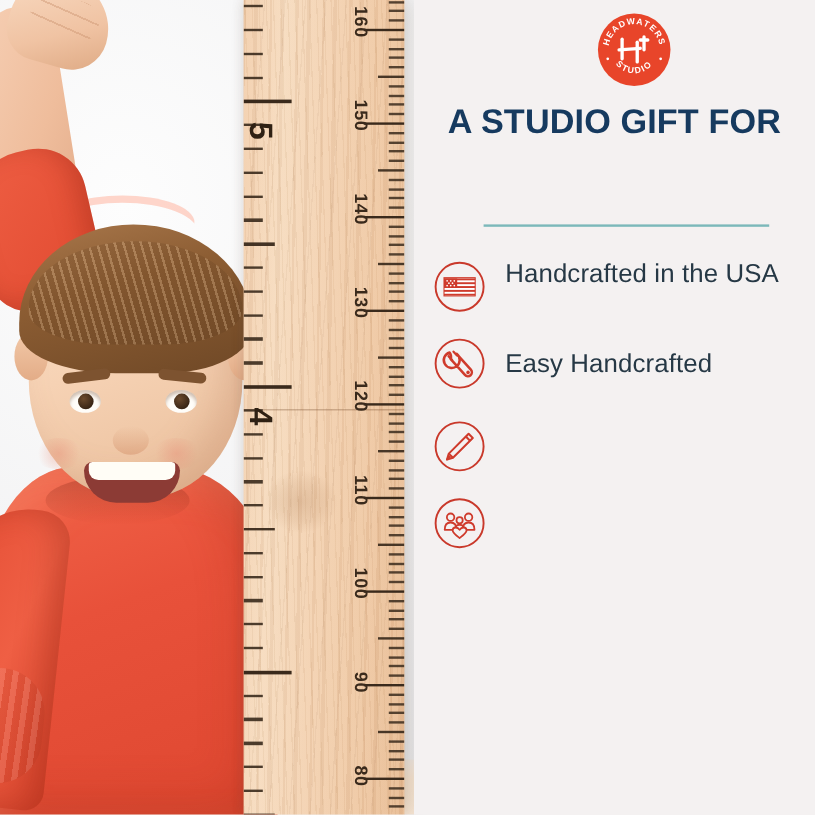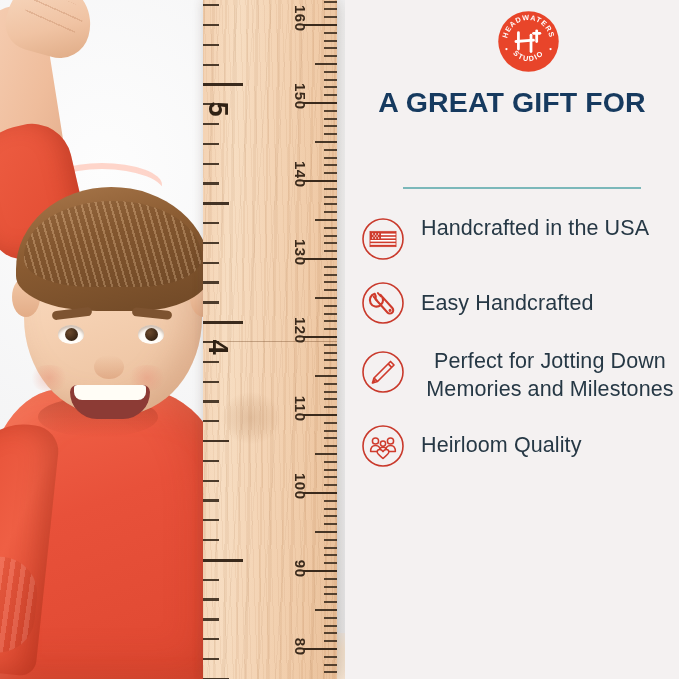--- a/index.html
+++ b/index.html
@@ -239,21 +239,21 @@
     font-size:28.5px; font-weight:700; line-height:1.17;
     letter-spacing:.1px;
     color:#163a5f;
   }
   .divider {
     position:absolute; left:58px; top:187px; width:238px; height:2px;
     background:#65aeb0; opacity:.85;
   }
 
   .features {
-    position:absolute; left:16px; top:214px; width:318px;text-align:center;
+    position:absolute; left:16px; top:214px; width:318px;
   }
   .feature {
     display:flex; align-items:flex-start; gap:16px;
     margin-bottom:17px;
   }
   .feature-icon {
     flex:0 0 auto; width:44px; height:44px; margin-top:3px;
   }
   .feature-icon svg { display:block; width:44px; height:44px; }
   .feature-label {
@@ -466,21 +466,21 @@
           <path d="M 34,36 L 34,62"></path>
           <path d="M 54,40 L 54,66"></path>
           <path d="M 30,50 L 58,48"></path>
           <path d="M 58,37 L 68,37"></path>
           <path d="M 63,33 L 63,50"></path>
         </g>
       </svg>
     </div>
 
     <div class="headline">
-      <span>A GREAT GIFT FOR</span><br>
+      <span>A STUDIO GIFT FOR</span><br>
     </div>
 
     <div class="divider"></div>
 
     <div class="features">
 
       <div class="feature f1">
         <div class="feature-icon">
           <svg viewBox="0 0 44 44" aria-hidden="true">
             <circle cx="22" cy="22" r="20" fill="none" stroke="#c9392b" stroke-width="1.6"></circle>
@@ -531,38 +531,36 @@
           <svg viewBox="0 0 44 44" aria-hidden="true">
             <circle cx="22" cy="22" r="20" fill="none" stroke="#c9392b" stroke-width="1.6"></circle>
             <g stroke="#cf3b2c" stroke-width="1.7" fill="none" stroke-linejoin="round">
               <path d="M 29.5,11.5 L 33,15 L 16.5,31.5 L 11.5,33 L 13,28 Z"></path>
               <path d="M 27.2,13.8 L 30.7,17.3"></path>
               <path d="M 13,28 L 16.5,31.5"></path>
               <path d="M 11.5,33 L 14.3,30.2"></path>
             </g>
           </svg>
         </div>
-        <div class="feature-label">Perfect for Jotting Down Memories and Milestones</div>
       </div>
 
       <div class="feature f4">
         <div class="feature-icon">
           <svg viewBox="0 0 44 44" aria-hidden="true">
             <circle cx="22" cy="22" r="20" fill="none" stroke="#c9392b" stroke-width="1.6"></circle>
             <g stroke="#cf3b2c" stroke-width="1.5" fill="none" stroke-linejoin="round">
               <circle cx="14.5" cy="17" r="3.1"></circle>
               <path d="M 9.6,27.5 C 9.6,23.2 11.9,21.4 14.5,21.4 C 17.1,21.4 19.4,23.2 19.4,27.5 Z"></path>
               <circle cx="29.5" cy="17" r="3.1"></circle>
               <path d="M 24.6,27.5 C 24.6,23.2 26.9,21.4 29.5,21.4 C 32.1,21.4 34.4,23.2 34.4,27.5 Z"></path>
               <circle cx="22" cy="19.6" r="2.6"></circle>
               <path d="M 18,28 C 18,24.6 19.8,23.3 22,23.3 C 24.2,23.3 26,24.6 26,28 Z"></path>
               <path d="M 22,34.4 C 18.2,31.4 16.2,29.9 16.2,28 C 16.2,26.6 17.3,25.6 18.6,25.6
                        C 19.9,25.6 21.3,26.4 22,27.6 C 22.7,26.4 24.1,25.6 25.4,25.6
                        C 26.7,25.6 27.8,26.6 27.8,28 C 27.8,29.9 25.8,31.4 22,34.4 Z" fill="#f4f1f1"></path>
             </g>
           </svg>
         </div>
-        <div class="feature-label">Heirloom Quality</div>
       </div>
 
     </div>
   </div>
 </div>
 
 </body></html>

